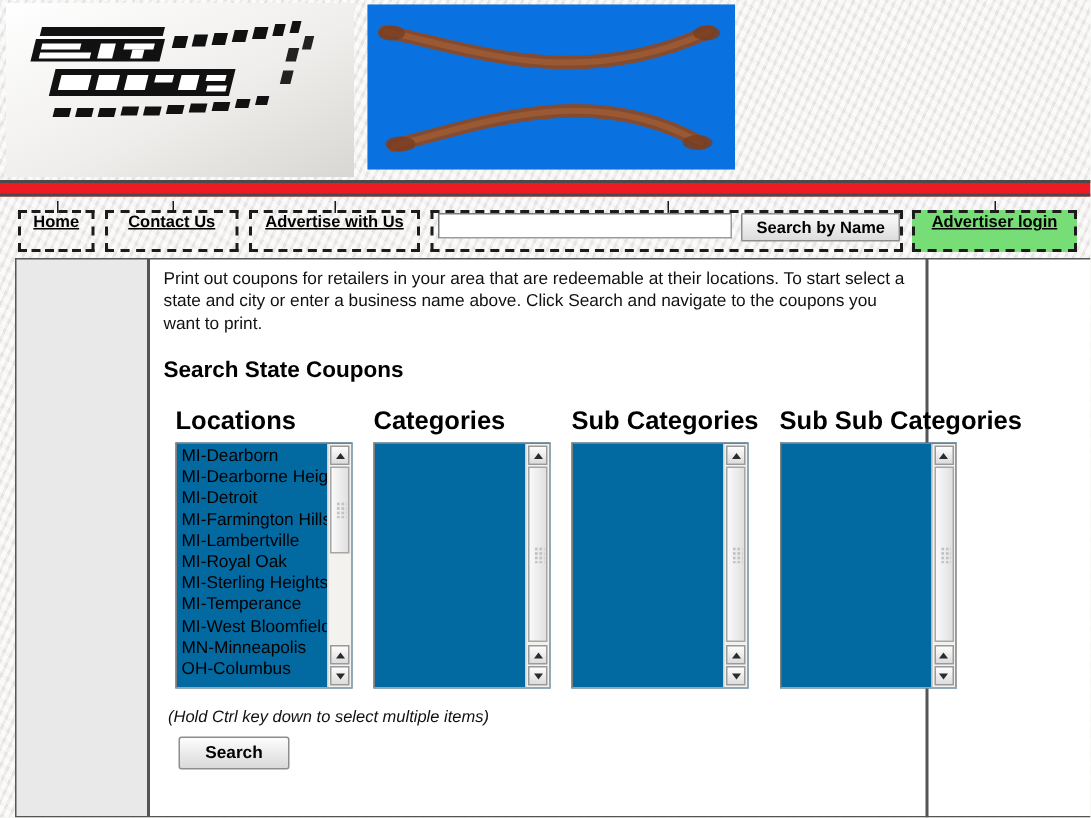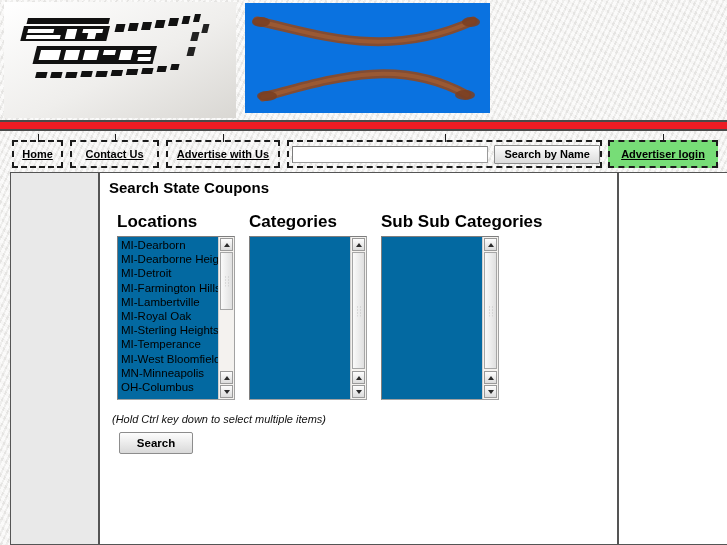--- a/index.html
+++ b/index.html
@@ -88,21 +88,20 @@
     height: 40px;
   }
   .navcell {
     position: absolute;
     top: 7px;
     height: 28px;
     border: 2px dashed #1c1c1c;
     box-sizing: border-box;
     background: transparent;
     display: flex;
-    align-items: center;
     justify-content: center;
   }
   .navcell .stem {
     position: absolute;
     left: 50%;
     top: -8px;
     width: 1px;
     height: 8px;
     background: #1c1c1c;
   }
@@ -424,20 +423,21 @@
       <span class="navlink">Advertiser login</span>
     </div>
   </div>
 
   <div class="sidebar"></div>
 
   <div class="rightpanel"></div>
 
   <div class="content">
 
+    <p class="intro">Print out coupons for retailers in your area that are redeemable at their locations.  To start select a state and city or enter a business name above.  Click Search and navigate to the coupons you want to print.</p>
 
     <h2 class="heading">Search State Coupons</h2>
 
     <div class="lists">
 
       <div class="listcol">
         <div class="listlabel">Locations</div>
         <div class="listbox">
           <div class="options" id="loc-options">
               <div class="opt">MI-Dearborn</div>
@@ -483,20 +483,40 @@
             <div class="sb-arrow sb-up-bot">
                 <span class="tri tri-up"></span>
               </div>
             <div class="sb-arrow sb-down-bot">
                 <span class="tri tri-down"></span>
               </div>
           </div>
         </div>
       </div>
 
+      <div class="listcol">
+        <div class="listlabel">Sub Categories</div>
+        <div class="listbox">
+          <div class="options"></div>
+          <div class="sbar">
+            <div class="sb-arrow sb-up-top">
+                <span class="tri tri-up"></span>
+              </div>
+            <div class="sb-thumb" style="top:15px;bottom:30px;">
+                <span class="grip"></span>
+              </div>
+            <div class="sb-arrow sb-up-bot">
+                <span class="tri tri-up"></span>
+              </div>
+            <div class="sb-arrow sb-down-bot">
+                <span class="tri tri-down"></span>
+              </div>
+          </div>
+        </div>
+      </div>
 
       <div class="listcol">
         <div class="listlabel">Sub Sub Categories</div>
         <div class="listbox">
           <div class="options"></div>
           <div class="sbar">
             <div class="sb-arrow sb-up-top">
                 <span class="tri tri-up"></span>
               </div>
             <div class="sb-thumb" style="top:15px;bottom:30px;">

